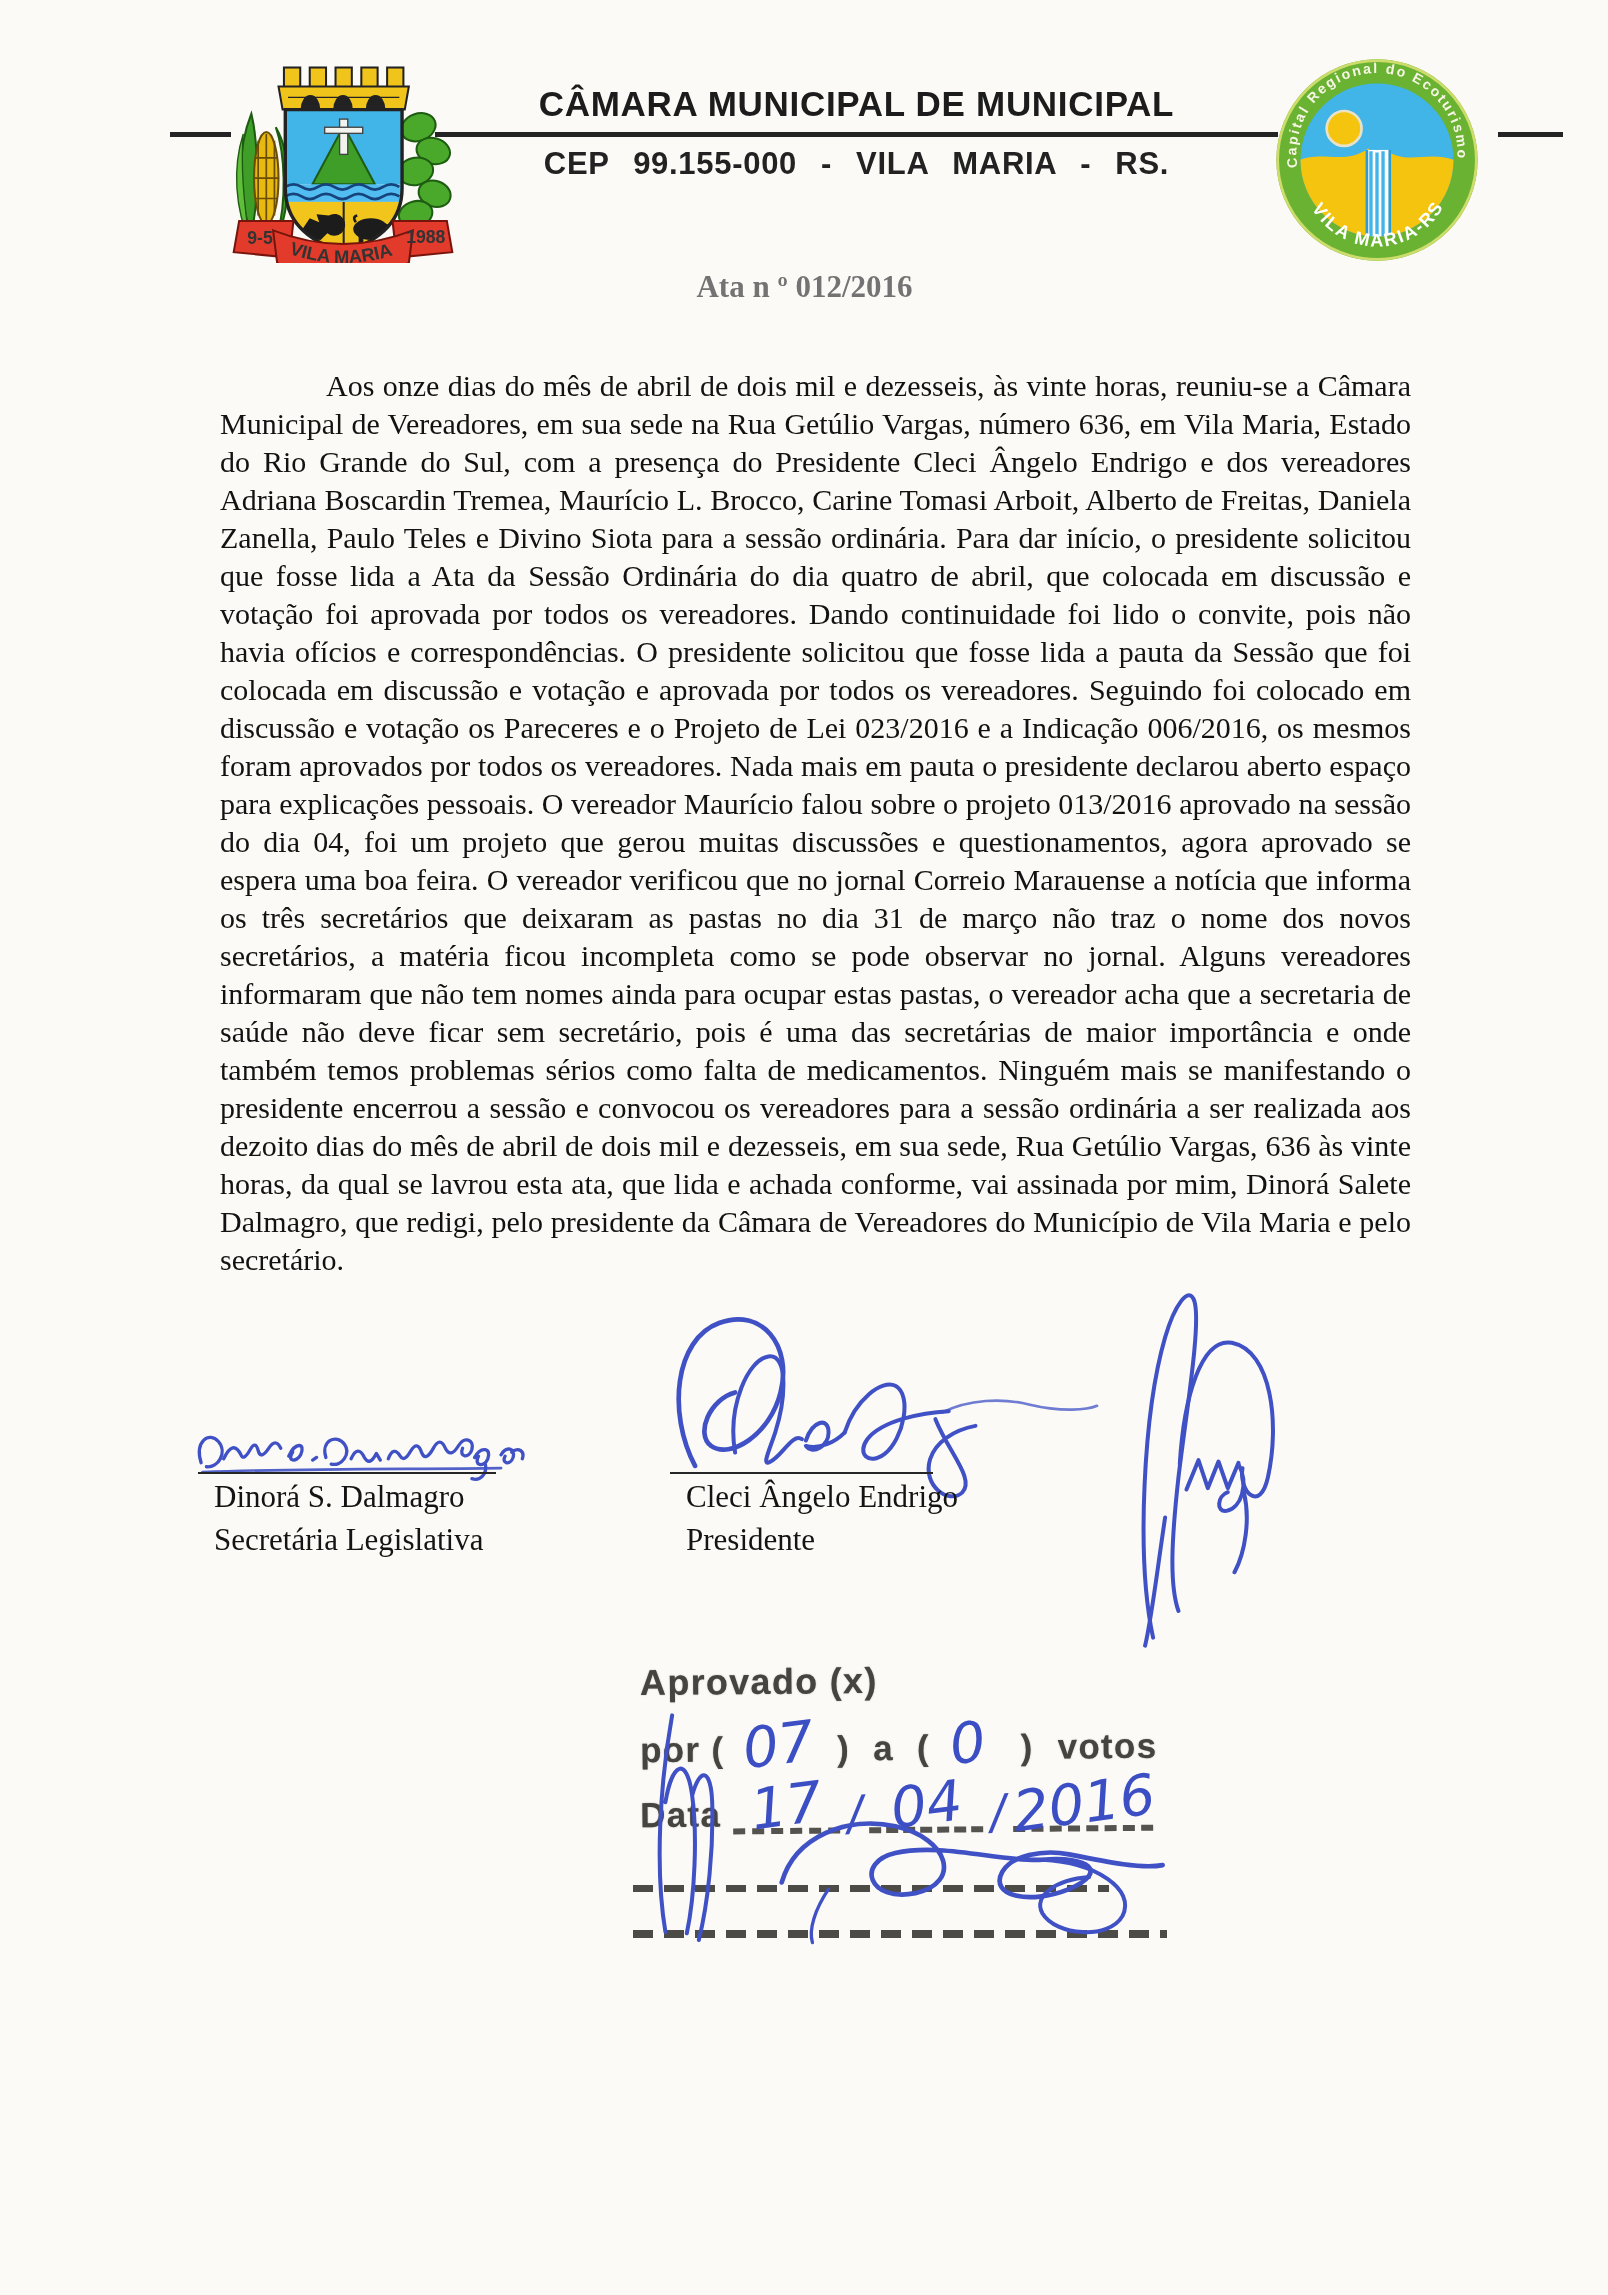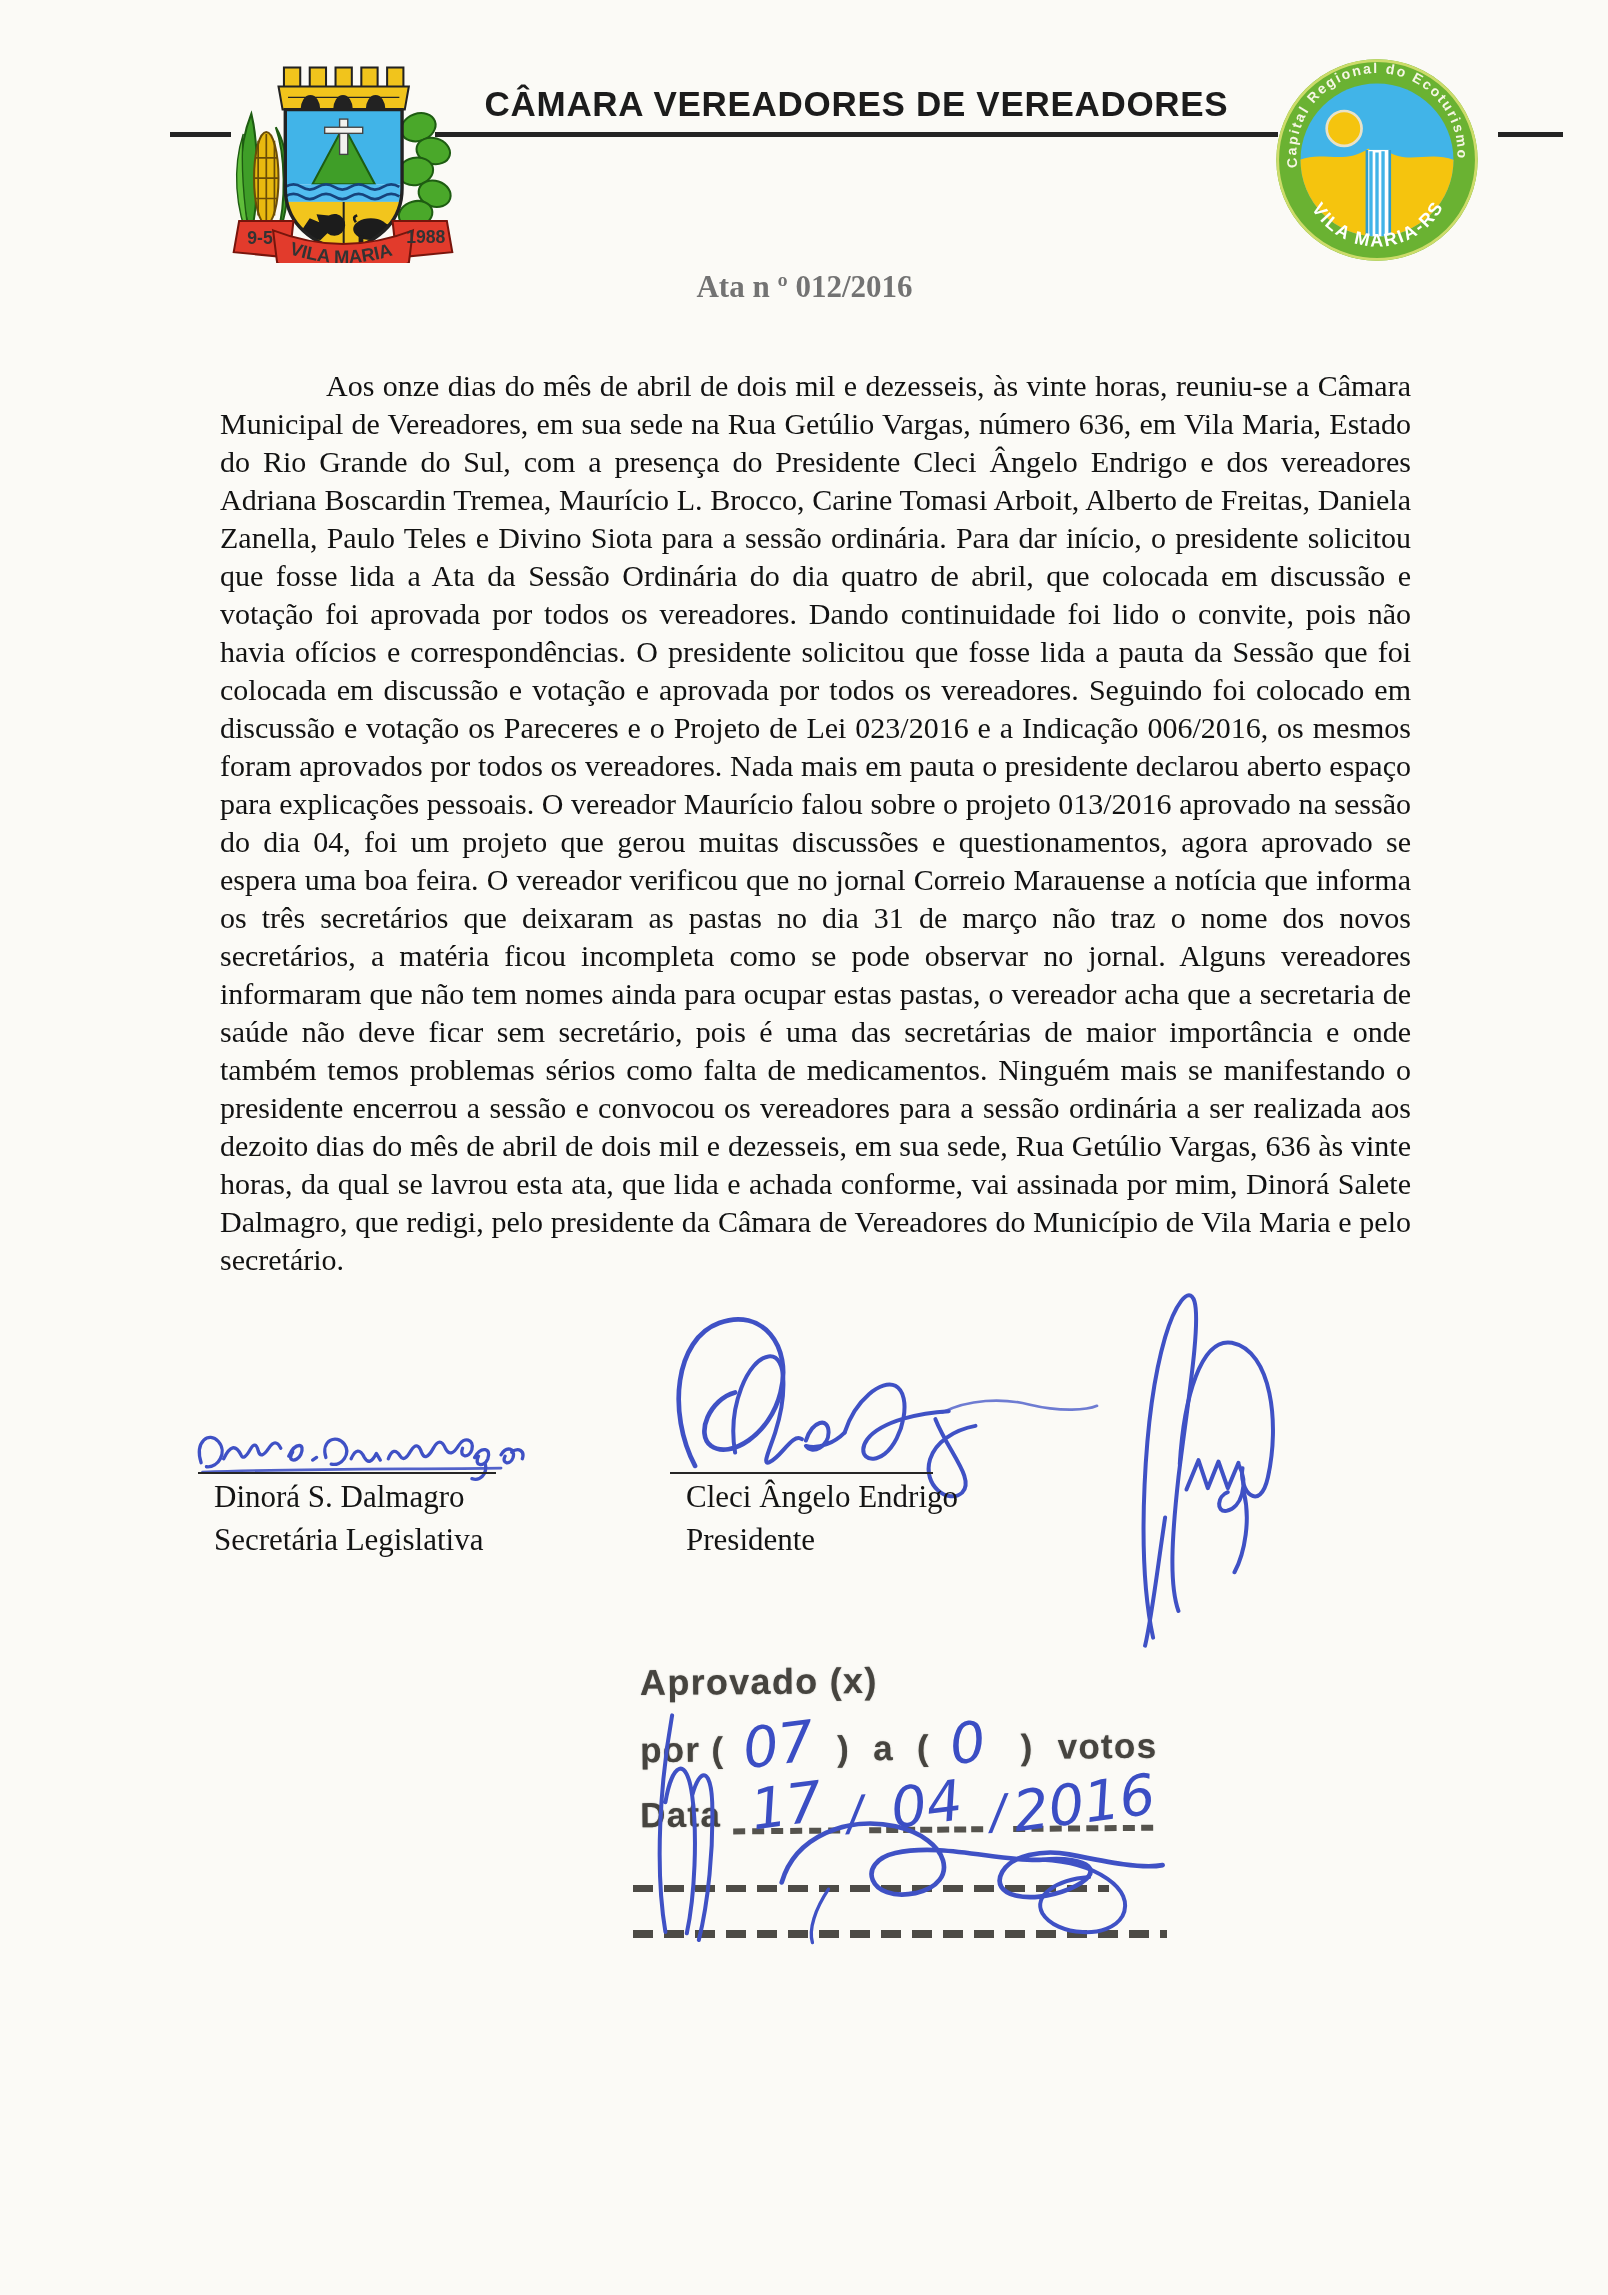--- a/index.html
+++ b/index.html
@@ -187,21 +187,22 @@
     </text>
     <text font-family="Liberation Sans, sans-serif" font-size="27" font-weight="bold" fill="#ffffff" letter-spacing="3">
       <textPath href="#ecoBottom" startOffset="12">VILA MARIA-RS</textPath>
     </text>
   </svg>
 
   <div class="abs rule" style="left:170px;top:132px;width:61px;"></div>
   <div class="abs rule" style="left:435px;top:132px;width:843px;"></div>
   <div class="abs rule" style="left:1498px;top:132px;width:65px;"></div>
 
-  <div class="abs org-title">CÂMARA VEREADORES DE VEREADORES</div>
+  <div class="abs org-title">CÂMARA MUNICIPAL DE MUNICIPAL</div>
+  <div class="abs cep-line">CEP 99.155-000 - VILA MARIA - RS.</div>
 
   <div class="abs ata-title">Ata n º 012/2016</div>
 
   <div class="abs body-text">Aos onze dias do mês de abril de dois mil e dezesseis, às vinte horas, reuniu-se a Câmara Municipal de Vereadores, em sua sede na Rua Getúlio Vargas, número 636, em Vila Maria, Estado do Rio Grande do Sul, com a presença do Presidente Cleci Ângelo Endrigo e dos vereadores Adriana Boscardin Tremea, Maurício L. Brocco, Carine Tomasi Arboit, Alberto de Freitas, Daniela Zanella, Paulo Teles e Divino Siota para a sessão ordinária. Para dar início, o presidente solicitou que fosse lida a Ata da Sessão Ordinária do dia quatro de abril, que colocada em discussão e votação foi aprovada por todos os vereadores. Dando continuidade foi lido o convite, pois não havia ofícios e correspondências. O presidente solicitou que fosse lida a pauta da Sessão que foi colocada em discussão e votação e aprovada por todos os vereadores. Seguindo foi colocado em discussão e votação os Pareceres e o Projeto de Lei 023/2016 e a Indicação 006/2016, os mesmos foram aprovados por todos os vereadores. Nada mais em pauta o presidente declarou aberto espaço para explicações pessoais. O vereador Maurício falou sobre o projeto 013/2016 aprovado na sessão do dia 04, foi um projeto que gerou muitas discussões e questionamentos, agora aprovado se espera uma boa feira. O vereador verificou que no jornal Correio Marauense a notícia que informa os três secretários que deixaram as pastas no dia 31 de março não traz o nome dos novos secretários, a matéria ficou incompleta como se pode observar no jornal. Alguns vereadores informaram que não tem nomes ainda para ocupar estas pastas, o vereador acha que a secretaria de saúde não deve ficar sem secretário, pois é uma das secretárias de maior importância e onde também temos problemas sérios como falta de medicamentos. Ninguém mais se manifestando o presidente encerrou a sessão e convocou os vereadores para a sessão ordinária a ser realizada aos dezoito dias do mês de abril de dois mil e dezesseis, em sua sede, Rua Getúlio Vargas, 636 às vinte horas, da qual se lavrou esta ata, que lida e achada conforme, vai assinada por mim, Dinorá Salete Dalmagro, que redigi, pelo presidente da Câmara de Vereadores do Município de Vila Maria e pelo secretário.</div>
 
   <svg class="abs handwriting" style="left:188px;top:1411px" width="374" height="73" viewBox="0 0 560 110">
     <path d="M18,78 C8,46 30,30 44,46 C58,62 44,86 26,84" stroke-width="5"></path>
     <path d="M52,72 q14,-30 26,-6 q4,10 14,-8 q8,-14 12,2 q4,14 16,-4 q10,-16 18,0" stroke-width="5"></path>
     <path d="M150,68 c10,-22 26,-20 18,-2 c-6,12 -22,10 -12,-4" stroke-width="5"></path>
     <path d="M186,74 l6,-4" stroke-width="5"></path>

